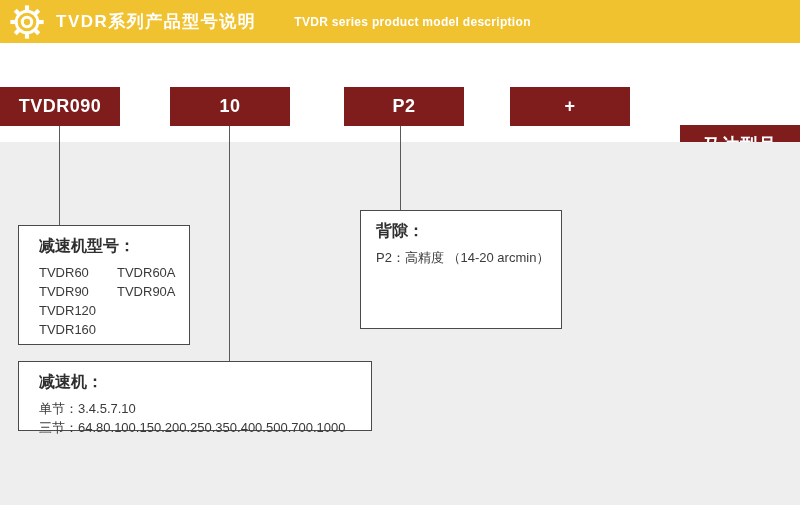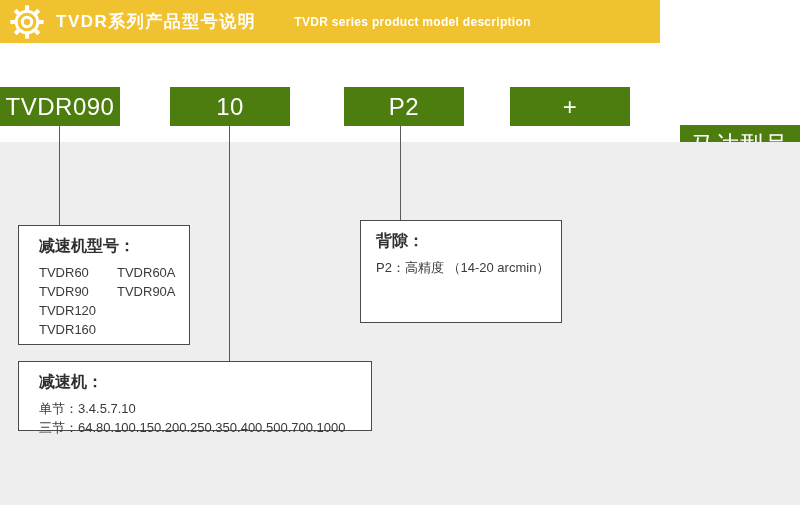--- a/index.html
+++ b/index.html
@@ -4,37 +4,37 @@
 <style>
   html,body{margin:0;padding:0;background:#ffffff;}
   .canvas{
     position:relative;width:800px;height:505px;overflow:hidden;
     background:#ffffff;
     font-family:"Liberation Sans","DejaVu Sans",sans-serif;
     -webkit-font-smoothing:antialiased;
   }
   
   .topbar{
-    position:absolute;left:0;top:0;width:660px;height:43px;
+    position:absolute;left:0;top:0;width:800px;height:43px;
     background:#F1C22F;display:flex;align-items:center;
     padding-left:9px;box-sizing:border-box;
   }
   .gear{width:36px;height:36px;display:inline-flex;flex:0 0 auto;}
   .title-zh{
     margin:0 0 0 11px;font-size:17px;font-weight:bold;color:#ffffff;
     letter-spacing:1.5px;line-height:1;
   }
   .title-en{
     margin:0 12px 0 38px;font-size:12px;font-weight:bold;color:#ffffff;
     letter-spacing:0.3px;line-height:1;
   }
   
   .seg{
     position:absolute;top:87px;width:120px;height:39px;
-    background:#4d7c0f;color:#ffffff;font-size:24px;font-weight:normal;
+    background:#7f1d1d;color:#ffffff;font-size:18px;font-weight:bold;
     display:flex;align-items:center;justify-content:center;
     letter-spacing:0.5px;
   }
   .seg-1{left:0;}
   .seg-2{left:170px;}
   .seg-3{left:344px;}
   .seg-4{left:510px;}
   .seg-5{left:680px;margin-top:38px;}
   
   .panel{
@@ -50,21 +50,21 @@
   .callout{
     position:absolute;background:#ffffff;border:1px solid #4a4a4a;
     box-sizing:border-box;padding:10px 10px 8px 20px;color:#3a3a3a;
   }
   .callout h2{
     margin:0 0 8px 0;font-size:16px;font-weight:bold;color:#2f2f2f;
     line-height:19px;
   }
   .callout .line{font-size:13px;line-height:19px;white-space:nowrap;}
   .callout-a{left:18px;top:225px;width:172px;height:120px;}
-  .callout-b{left:360px;top:220px;width:202px;height:103px;padding-left:15px;}
+  .callout-b{left:360px;top:210px;width:202px;height:119px;padding-left:15px;}
   .callout-c{left:18px;top:361px;width:354px;height:70px;}
   .two-col{display:grid;grid-template-columns:78px 1fr;}
   .two-col span{font-size:13px;line-height:19px;}
 </style>
 </head>
 <body>
 
 <div class="canvas">
 
   <header class="topbar">

